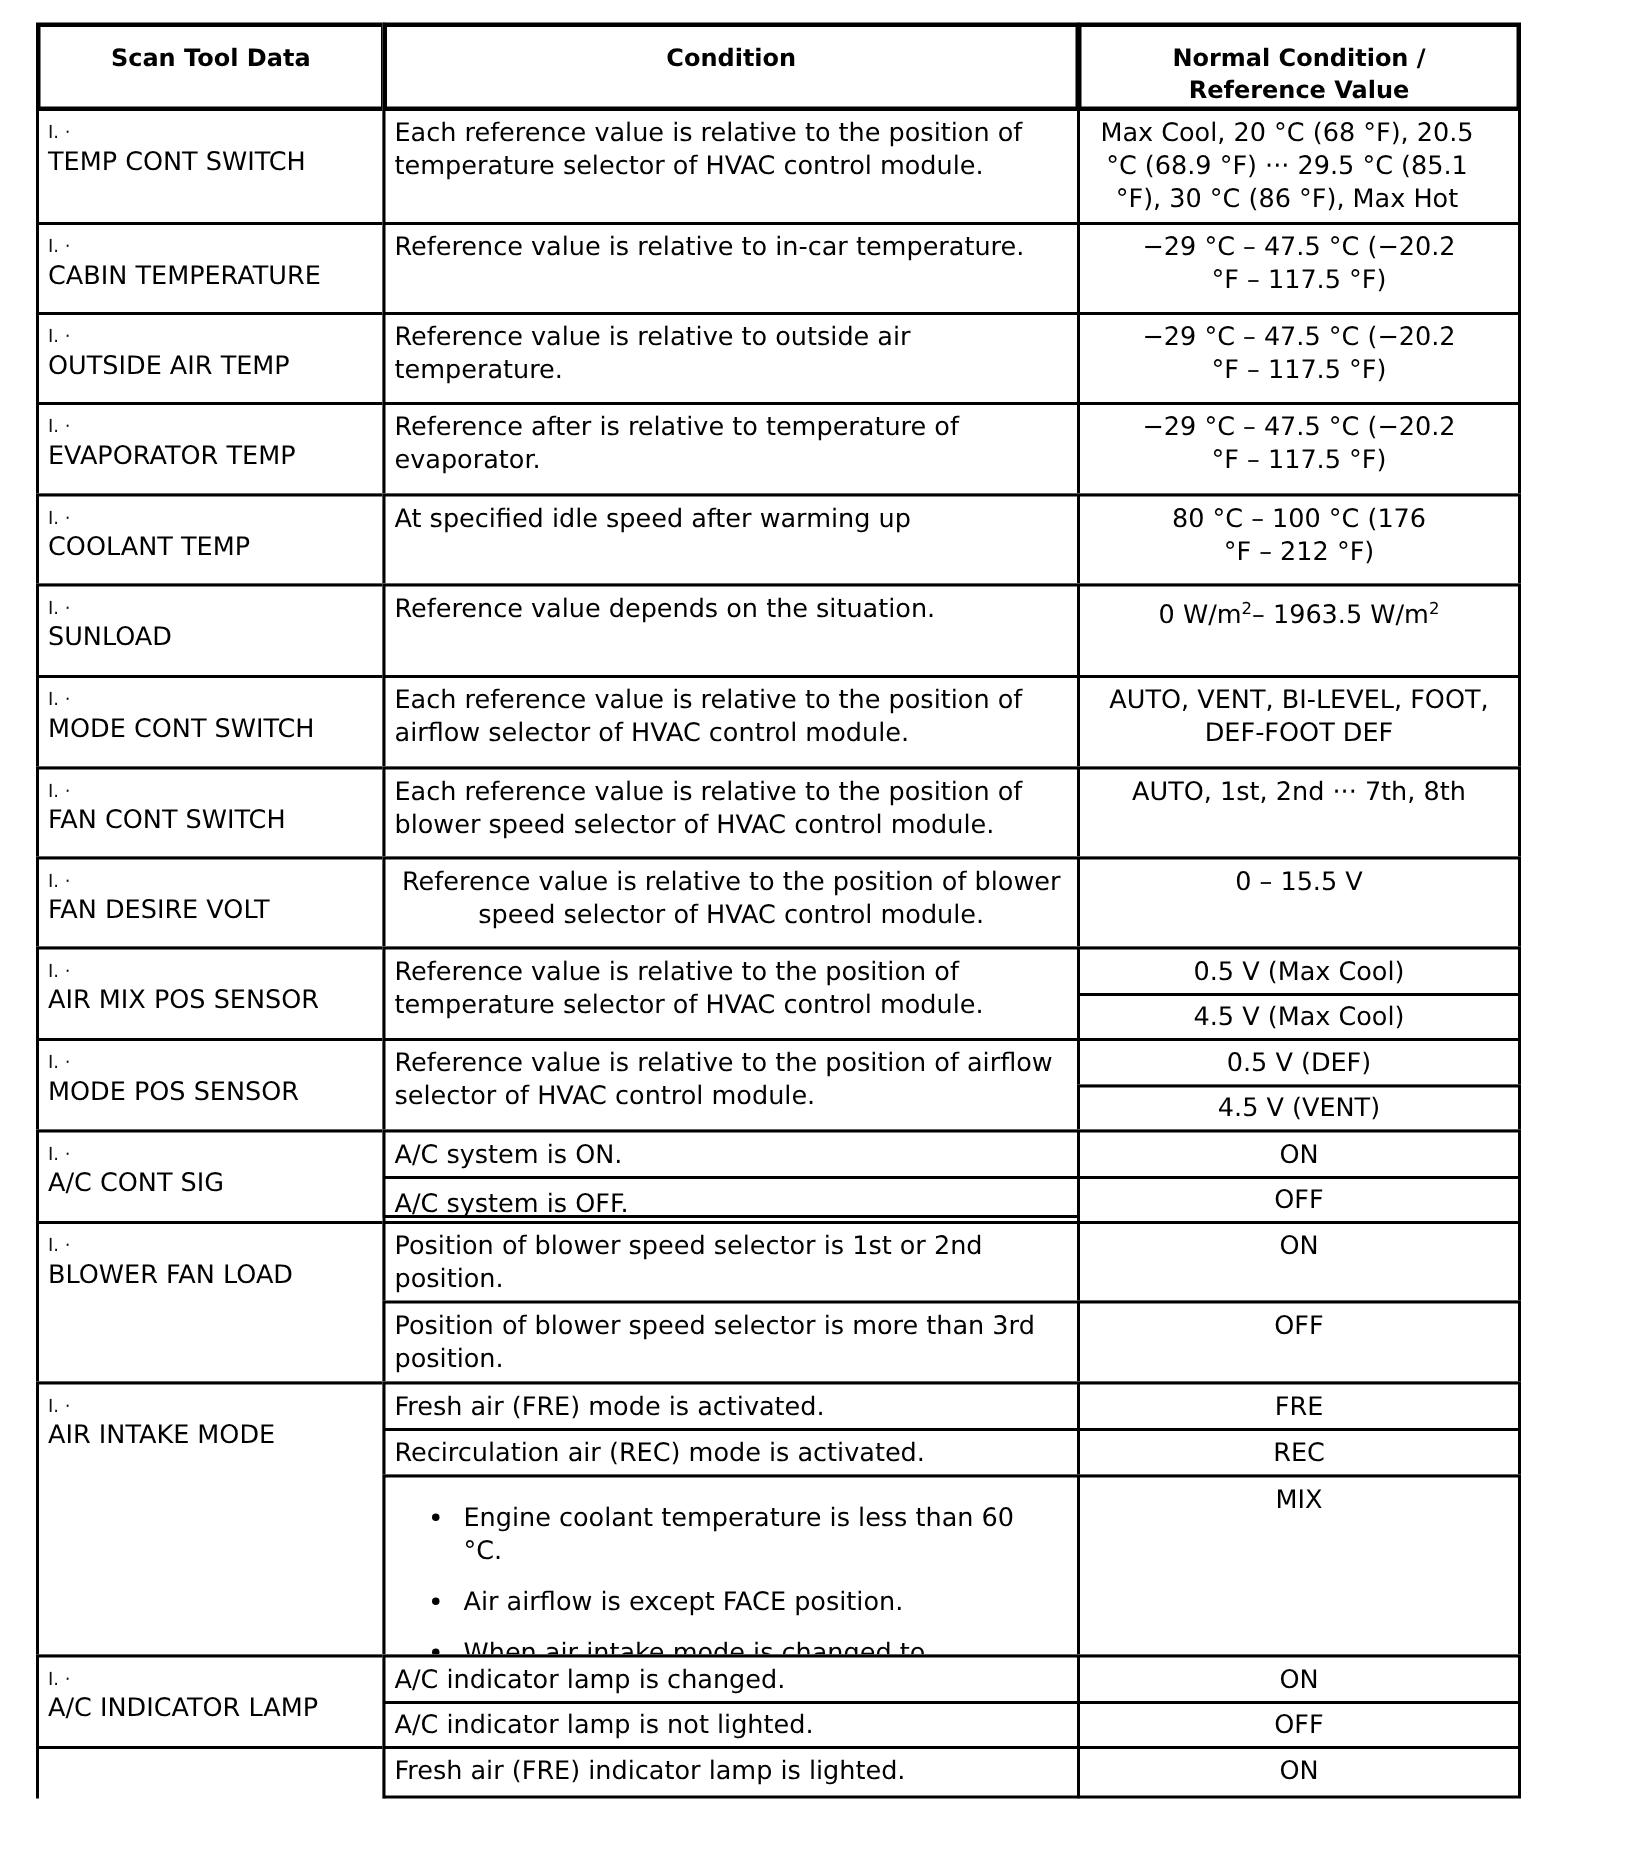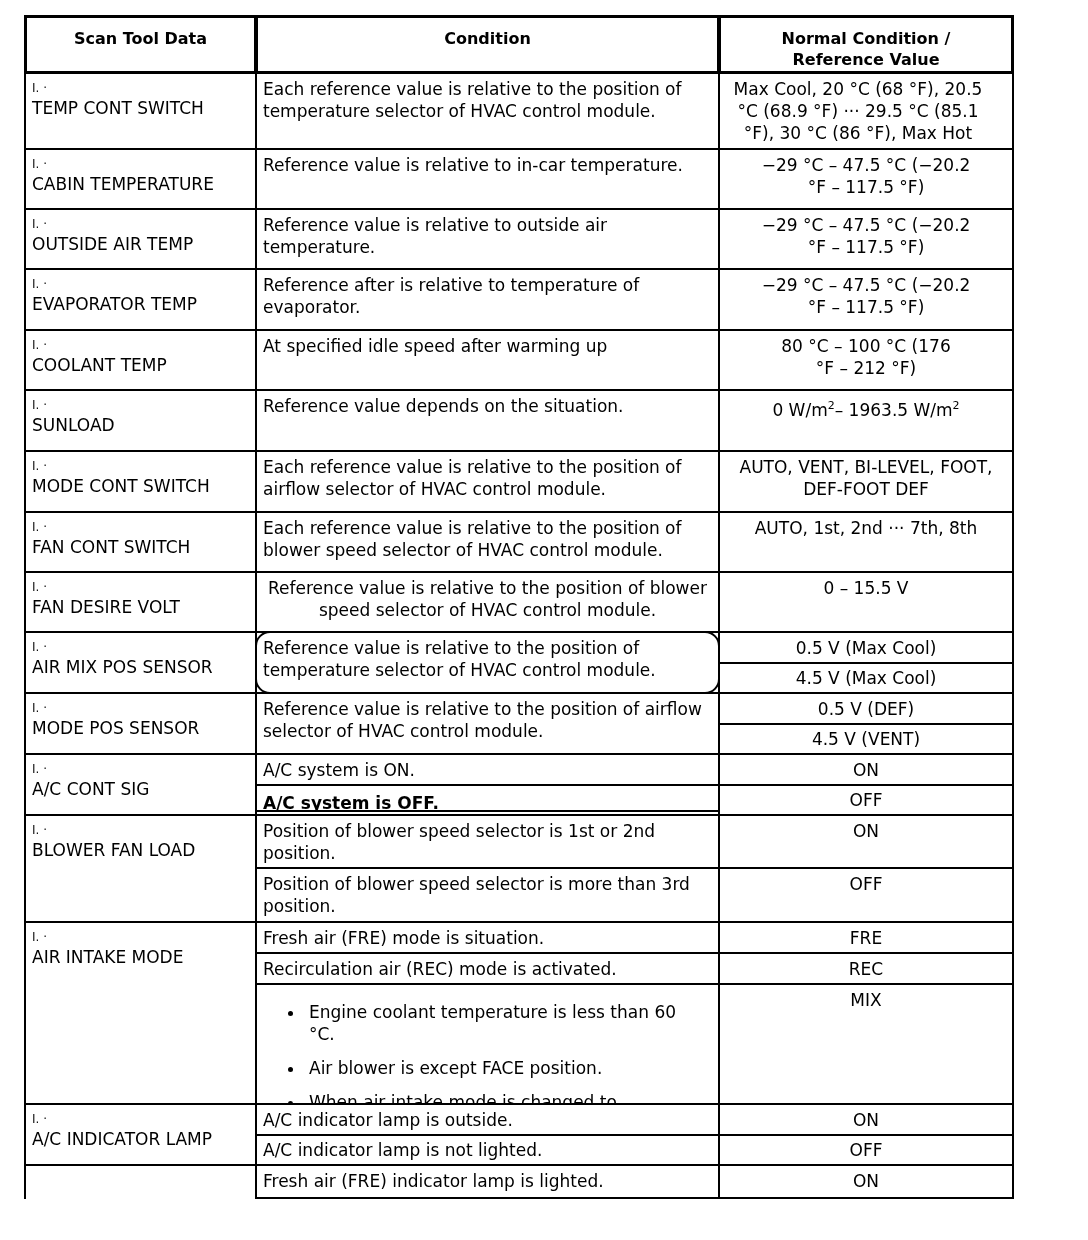--- a/index.html
+++ b/index.html
@@ -83,67 +83,67 @@
   </div>
 
   <div class="row" style="top:556px;height:62px;">
     <div class="cell c1 name" style="top:0;height:62px;"><span class="mark">I. ·</span><span>FAN DESIRE VOLT</span></div>
     <div class="cell c2 cond" style="top:0;height:62px;text-align:center;">Reference value is relative to the position of blower speed selector of HVAC control module.</div>
     <div class="cell c3 val" style="top:0;height:62px;">0 – 15.5 V</div>
   </div>
 
   <div class="row" style="top:616px;height:63px;">
     <div class="cell c1 name" style="top:0;height:63px;"><span class="mark">I. ·</span><span>AIR MIX POS SENSOR</span></div>
-    <div class="cell c2 cond" style="top:0;height:63px;border-radius:15px;">Reference value is relative to the position of temperature selector of HVAC control module.</div>
+    <div class="cell c2 cond" style="top:0;height:63px;">Reference value is relative to the position of temperature selector of HVAC control module.</div>
     <div class="cell c3 val" style="top:0;height:33px;">0.5 V (Max Cool)</div>
     <div class="cell c3 val" style="top:31px;height:32px;padding-top:3px;">4.5 V (Max Cool)</div>
   </div>
 
   <div class="row" style="top:677px;height:63px;">
     <div class="cell c1 name" style="top:0;height:63px;"><span class="mark">I. ·</span><span>MODE POS SENSOR</span></div>
     <div class="cell c2 cond" style="top:0;height:63px;">Reference value is relative to the position of airflow selector of HVAC control module.</div>
     <div class="cell c3 val" style="top:0;height:33px;">0.5 V (DEF)</div>
     <div class="cell c3 val" style="top:31px;height:32px;padding-top:3px;">4.5 V (VENT)</div>
   </div>
 
   <div class="row" style="top:738px;height:63px;">
     <div class="cell c1 name" style="top:0;height:63px;"><span class="mark">I. ·</span><span>A/C CONT SIG</span></div>
     <div class="cell c2 cond" style="top:0;height:33px;">A/C system is ON.</div>
-    <div class="cell c2 cond" style="top:31px;height:28px;padding-top:6px;font-weight:bold;">A/C system is OFF.</div>
+    <div class="cell c2 cond" style="top:31px;height:28px;padding-top:6px;">A/C system is OFF.</div>
     <div class="cell c3 val" style="top:0;height:33px;">ON</div>
     <div class="cell c3 val" style="top:31px;height:32px;padding-top:3px;">OFF</div>
   </div>
 
   <div class="row" style="top:799px;height:109px;">
     <div class="cell c1 name" style="top:0;height:109px;"><span class="mark">I. ·</span><span>BLOWER FAN LOAD</span></div>
     <div class="cell c2 cond" style="top:0;height:73px;">Position of blower speed selector is 1st or 2nd position.</div>
     <div class="cell c2 cond" style="top:53px;height:56px;">Position of blower speed selector is more than 3rd position.</div>
     <div class="cell c3 val" style="top:0;height:55px;">ON</div>
     <div class="cell c3 val" style="top:53px;height:56px;">OFF</div>
   </div>
 
   <div class="row" style="top:906px;height:184px;">
     <div class="cell c1 name" style="top:0;height:184px;"><span class="mark">I. ·</span><span>AIR INTAKE MODE</span></div>
-    <div class="cell c2 cond" style="top:0;height:33px;">Fresh air (FRE) mode is situation.</div>
+    <div class="cell c2 cond" style="top:0;height:33px;">Fresh air (FRE) mode is activated.</div>
     <div class="cell c2 cond" style="top:31px;height:33px;">Recirculation air (REC) mode is activated.</div>
     <div class="cell c2 cond" style="top:62px;height:122px;">
       <ul class="bl">
         <li>Engine coolant temperature is less than 60 °C.</li>
-        <li>Air blower is except FACE position.</li>
+        <li>Air airflow is except FACE position.</li>
         <li>When air intake mode is changed to Recirculation air (REC) mode.</li>
       </ul>
     </div>
     <div class="cell c3 val" style="top:0;height:33px;">FRE</div>
     <div class="cell c3 val" style="top:31px;height:33px;">REC</div>
     <div class="cell c3 val" style="top:62px;height:122px;">MIX</div>
   </div>
 
   <div class="row" style="top:1088px;height:63px;">
     <div class="cell c1 name" style="top:0;height:63px;"><span class="mark">I. ·</span><span>A/C INDICATOR LAMP</span></div>
-    <div class="cell c2 cond" style="top:0;height:33px;">A/C indicator lamp is outside.</div>
+    <div class="cell c2 cond" style="top:0;height:33px;">A/C indicator lamp is changed.</div>
     <div class="cell c2 cond" style="top:31px;height:32px;padding-top:3px;">A/C indicator lamp is not lighted.</div>
     <div class="cell c3 val" style="top:0;height:33px;">ON</div>
     <div class="cell c3 val" style="top:31px;height:32px;padding-top:3px;">OFF</div>
   </div>
 
   <div class="row" style="top:1149px;height:35px;">
     <div class="cell c1 name" style="top:0;height:35px;border-bottom:none;"></div>
     <div class="cell c2 cond" style="top:0;height:35px;">Fresh air (FRE) indicator lamp is lighted.</div>
     <div class="cell c3 val" style="top:0;height:35px;">ON</div>
   </div>

